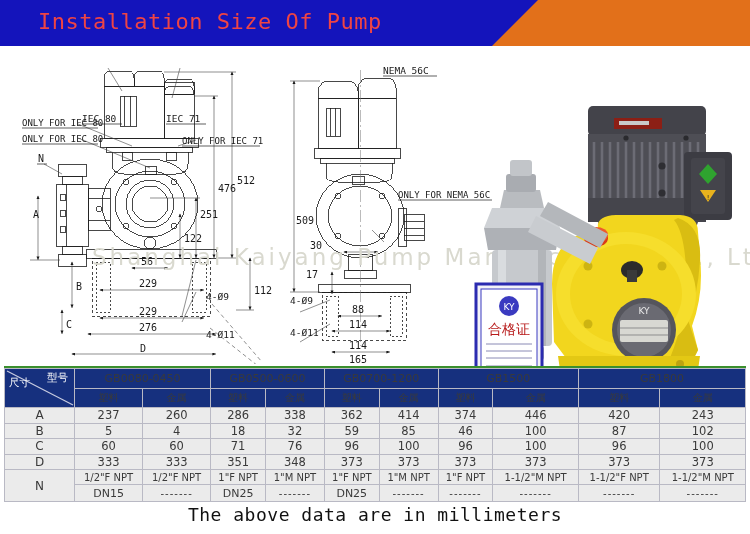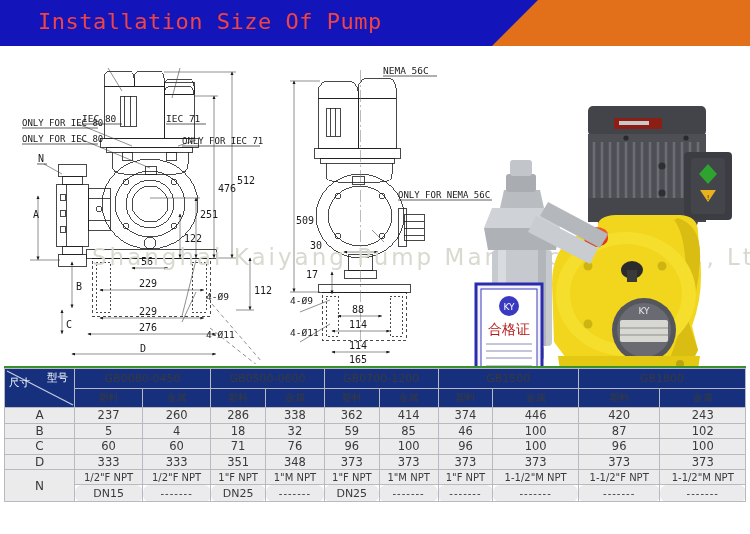--- a/index.html
+++ b/index.html
@@ -54,21 +54,21 @@
   th.corner {
     width: 70px; background: #16307e; padding: 0; position: relative; height: 38px;
   }
   .corner-in { position: relative; width: 100%; height: 38px; }
   .corner-in svg { position: absolute; left: 0; top: 0; }
   .c-model { position: absolute; right: 6px; top: 2px; font-size: 10.5px; color: #fff; }
   .c-size  { position: absolute; left: 4px;  bottom: 17px; font-size: 10.5px; color: #fff; }
   tbody td { background: #ebebeb; font-size: 11.5px; height: 15.5px; }
   tbody td.rowlbl { background: #ebebeb; font-size: 12px; }
   td.npt { font-size: 10px; height: 15px; }
-  td.dn  { font-size: 11px; height: 17px; border-radius: 7px; }
+  td.dn  { font-size: 11px; height: 17px; }
   td.dash { letter-spacing: 1px; font-size: 10px; color: #555; }
 
   
   .footer {
     position: absolute; left: 0; top: 504px; width: 750px;
     text-align: center; font-size: 18px; color: #111; letter-spacing: .5px;
   }
 </style>
 </head>
 <body>
@@ -503,14 +503,15 @@
           <td class="dn dash">-------</td>
           <td class="dn dash">-------</td>
           <td class="dn dash">-------</td>
           <td class="dn dash">-------</td>
           <td class="dn dash">-------</td>
         </tr>
       </tbody>
     </table>
   </div>
 
+  <div class="footer">The above data are in millimeters</div>
 
 </div>
 
 </body></html>

